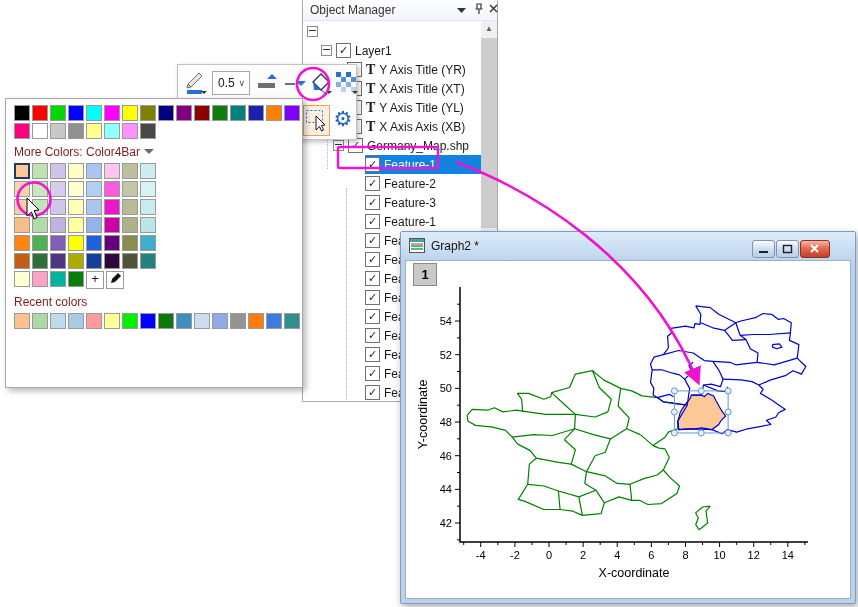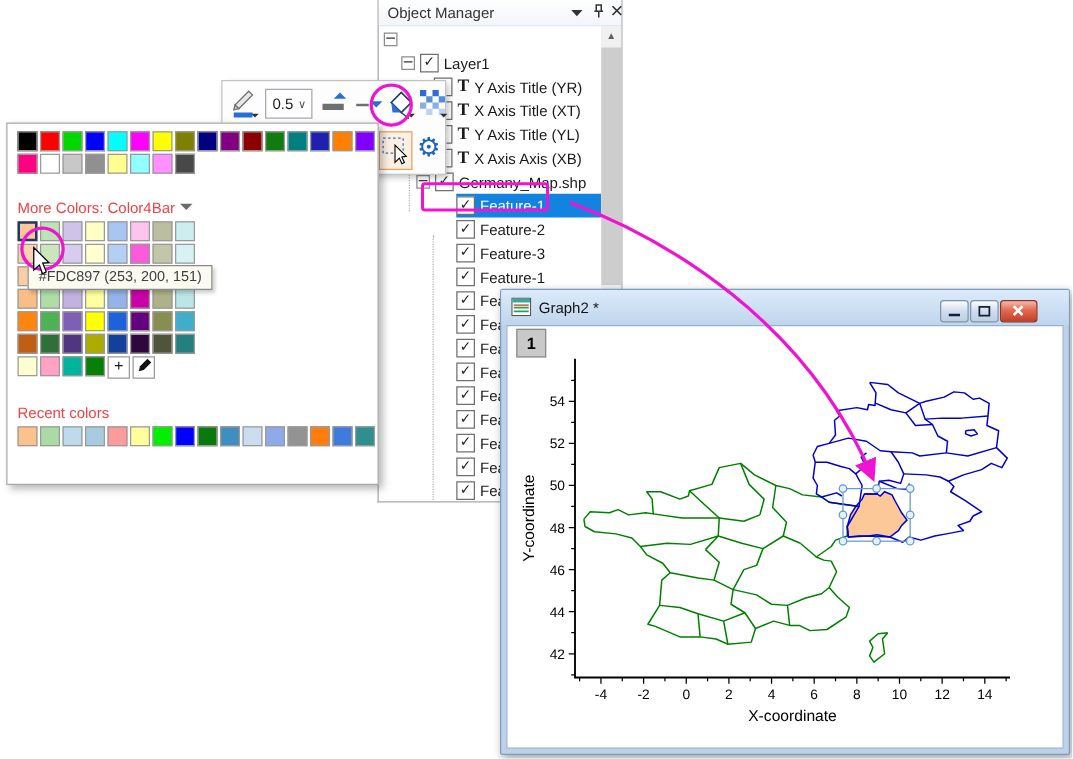--- a/index.html
+++ b/index.html
@@ -51,21 +51,21 @@
   .combo .val{flex:1;padding-left:5px;font-size:12px;}
   .combo .chev{width:14px;color:#505050;font-size:9px;text-align:center;}
   .selTool{position:absolute;left:125px;top:40px;width:25px;height:29px;border:1px solid #e8a35c;background:#fdf0e2;}
   .gearTool{position:absolute;left:153px;top:40px;width:24px;height:29px;color:#1c66c0;font-size:21px;line-height:28px;text-align:center;}
   
   .cpanel{position:absolute;left:5px;top:98px;width:298px;height:290px;background:#fff;border:1px solid #a8a8a8;
           box-shadow:3px 3px 6px rgba(0,0,0,.28);z-index:4;box-sizing:border-box;padding:6px 0 0 8px;}
   .cp-row{display:flex;gap:2px;margin-bottom:2px;}
   .sw{width:16px;height:16px;border:1px solid #9a9a9a;box-sizing:border-box;flex:none;}
   .sw.sel{border:2px solid #1f3864;}
-  .cp-label{margin:20px 0 4px 0;font-size:12px;color:#ef4444;display:flex;align-items:flex-start;gap:4px;}
+  .cp-label{margin:6px 0 4px 0;font-size:12px;color:#7f1d1d;display:flex;align-items:flex-start;gap:4px;}
   .tri-d{width:0;height:0;border:5px solid transparent;border-top-color:#6a6a6a;margin-top:4px;}
   .nonerow{display:flex;align-items:center;gap:10px;margin:2px 0 8px 0;}
   .nonesw{width:17px;height:17px;border:1px solid #b0b0b0;background:#fff;}
   .plusbtn,.eyedrop{width:16px;height:16px;border:1px solid #9a9a9a;background:#fff;font-size:13px;line-height:14px;text-align:center;flex:none;}
   
   .ctip{position:absolute;left:22px;top:212px;background:#fbfbf2;border:1px solid #8a8a8a;z-index:5;
         padding:3px 8px;font-size:11.5px;color:#404040;box-shadow:2px 2px 3px rgba(0,0,0,.2);white-space:nowrap;}
   
   .overlay{position:absolute;left:0;top:0;z-index:50;pointer-events:none;}
   .mag{stroke:var(--magenta,#F113D2);fill:none;}
@@ -537,21 +537,20 @@
         <span class="sw" style="background: rgb(63, 142, 192);"></span>
         <span class="sw" style="background: rgb(202, 222, 240);"></span>
         <span class="sw" style="background: rgb(143, 169, 233);"></span>
         <span class="sw" style="background: rgb(147, 147, 147);"></span>
         <span class="sw" style="background: rgb(255, 124, 16);"></span>
         <span class="sw" style="background: rgb(62, 123, 220);"></span>
         <span class="sw" style="background: rgb(47, 143, 143);"></span>
       </div>
   </section>
 
-  <div class="ctip">#FDC897 (253, 200, 151)</div>
 
   <svg class="overlay" width="858" height="607">
     <defs>
       <marker id="ah" markerWidth="9" markerHeight="9" refX="5.5" refY="3.5" orient="auto">
         <polygon points="0,0 7,3.5 0,7" fill="#F113D2"></polygon>
       </marker>
     </defs>
     <circle class="mag" cx="34" cy="199" r="16.5" stroke-width="2.6"></circle>
     <circle class="mag" cx="313" cy="84" r="16" stroke-width="2.6"></circle>
     <rect class="mag" x="338" y="147" width="100" height="21" rx="2" stroke-width="2.4"></rect>

